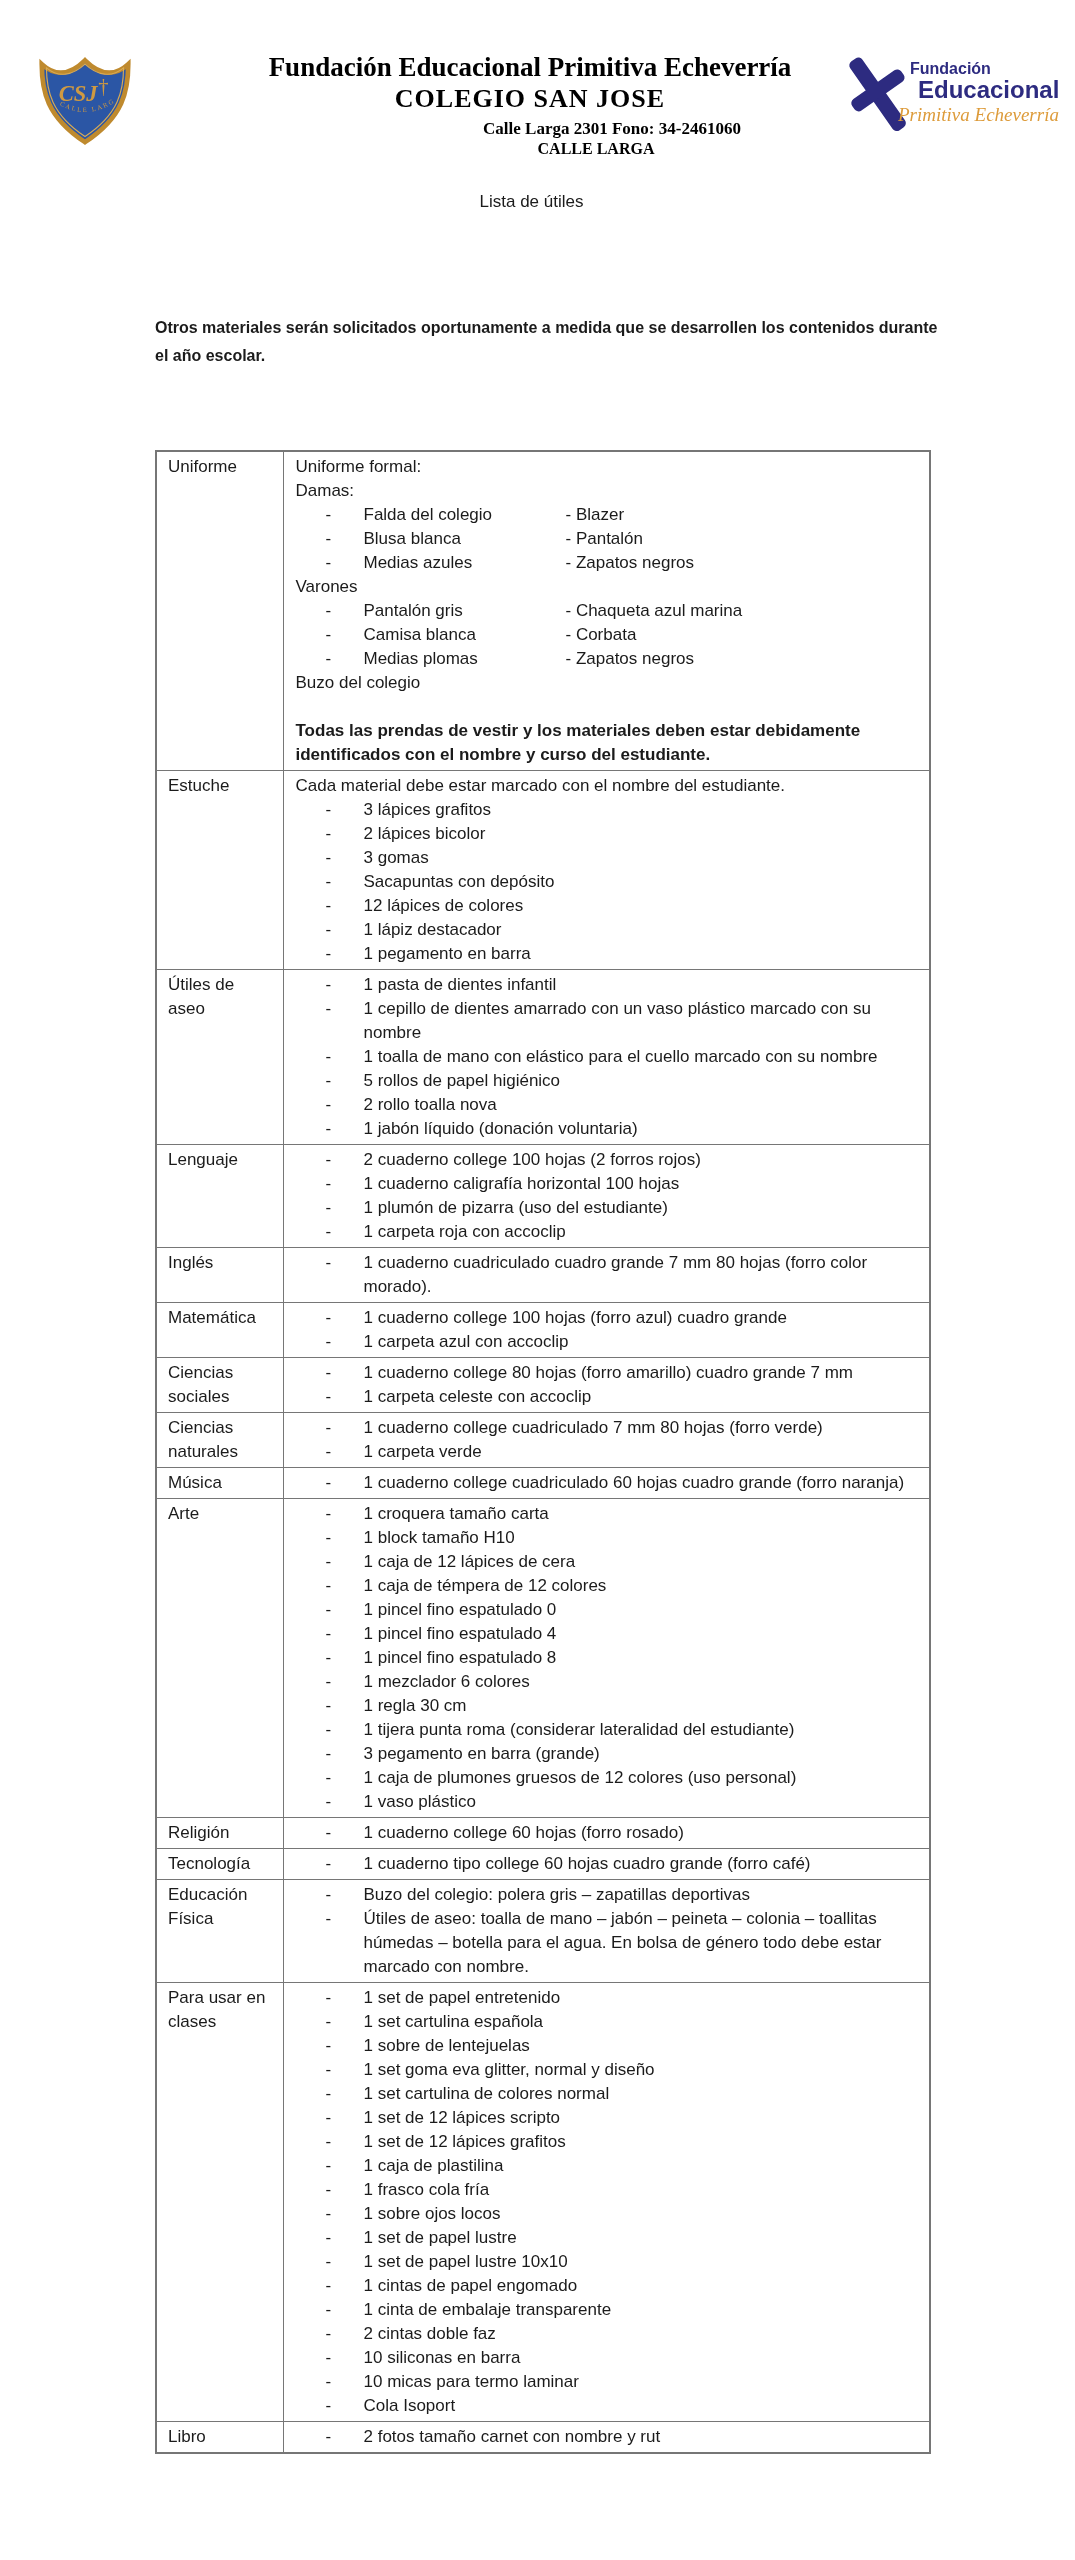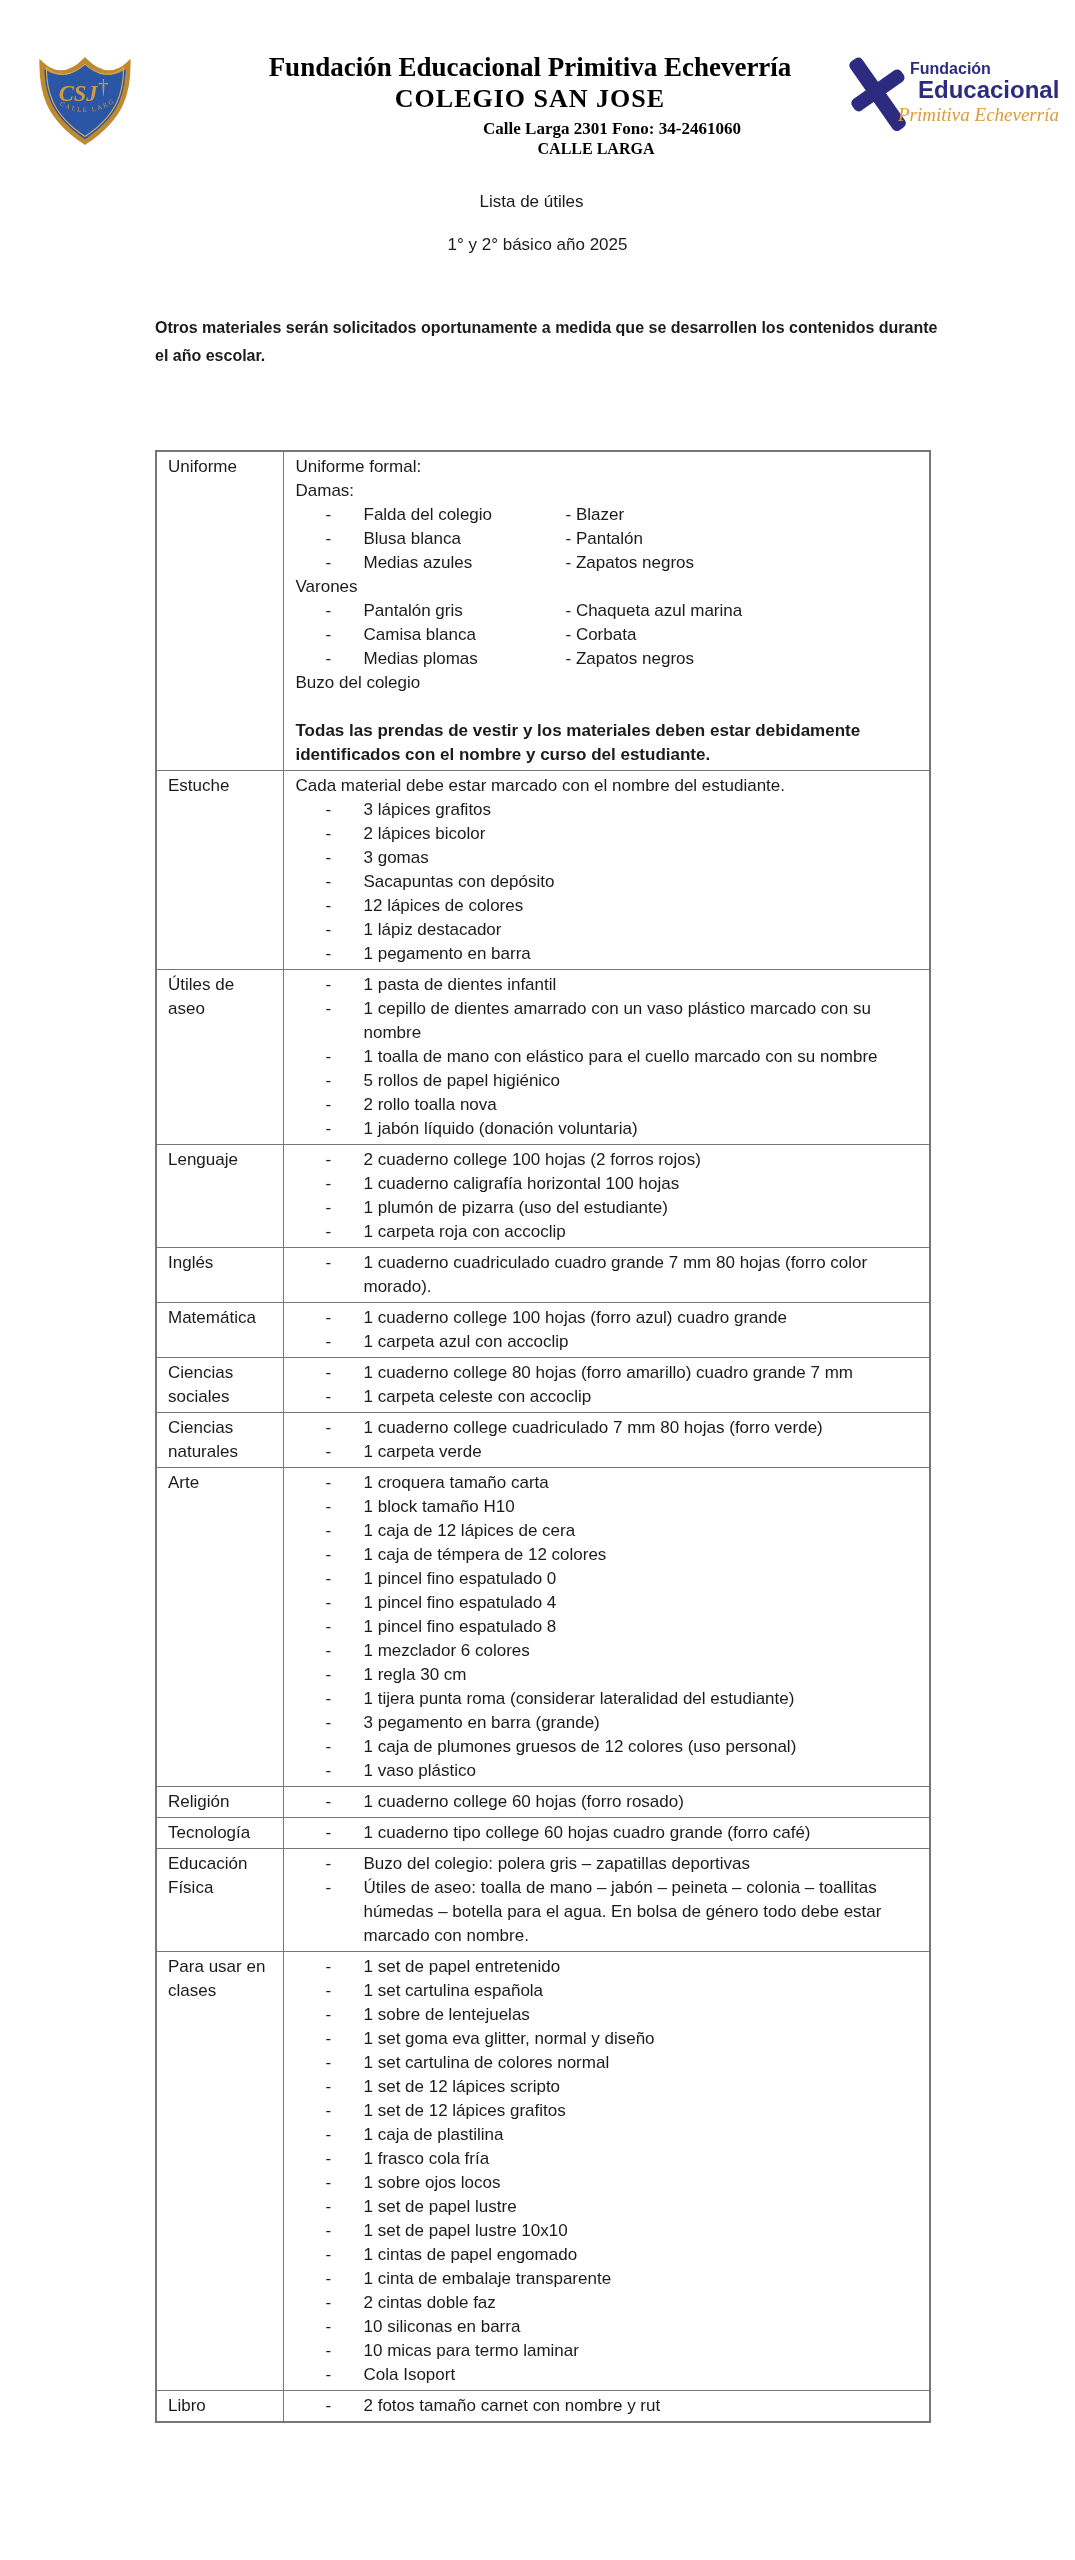--- a/index.html
+++ b/index.html
@@ -76,21 +76,20 @@
         <rect x="-8" y="-42" width="15" height="84" rx="5"></rect>
         <rect x="-28" y="-10" width="60" height="14" rx="5"></rect>
       </g>
       <text x="64" y="24" font-family="Liberation Sans, sans-serif" font-weight="bold" font-size="16" fill="#2d2b80">Fundación</text>
       <text x="72" y="48" font-family="Liberation Sans, sans-serif" font-weight="bold" font-size="24" fill="#2d2b80">Educacional</text>
       <text x="52" y="71" font-family="Liberation Serif, serif" font-style="italic" font-size="19" fill="#dd9b3a">Primitiva Echeverría</text>
     </svg>
   </div>
 
   <div class="doc-title">Lista de útiles</div>
-  <div class="doc-subtitle">1° y 2° básico año 2025</div>
 
   <p class="notice">Otros materiales serán solicitados oportunamente a medida que se desarrollen los contenidos durante el año escolar.</p>
 
   <table class="supplies">
     <tbody>
         <tr>
           <td class="label-cell">Uniforme</td>
           <td class="content-cell">
             <div class="pline">Uniforme formal:</div>
             <div class="pline">Damas:</div>
@@ -178,20 +177,26 @@
             <div class="li">1 cuaderno college 80 hojas (forro amarillo) cuadro grande 7 mm</div>
             <div class="li">1 carpeta celeste con accoclip</div>
           </td>
         </tr>
         <tr>
           <td class="label-cell">Ciencias
 naturales</td>
           <td class="content-cell">
             <div class="li">1 cuaderno college cuadriculado 7 mm 80 hojas (forro verde)</div>
             <div class="li">1 carpeta verde</div>
+          </td>
+        </tr>
+        <tr>
+          <td class="label-cell">Música</td>
+          <td class="content-cell">
+            <div class="li">1 cuaderno college cuadriculado 60 hojas cuadro grande (forro naranja)</div>
           </td>
         </tr>
         <tr>
           <td class="label-cell">Arte</td>
           <td class="content-cell">
             <div class="li">1 croquera tamaño carta</div>
             <div class="li">1 block tamaño H10</div>
             <div class="li">1 caja de 12 lápices de cera</div>
             <div class="li">1 caja de témpera de 12 colores</div>
             <div class="li">1 pincel fino espatulado 0</div>

